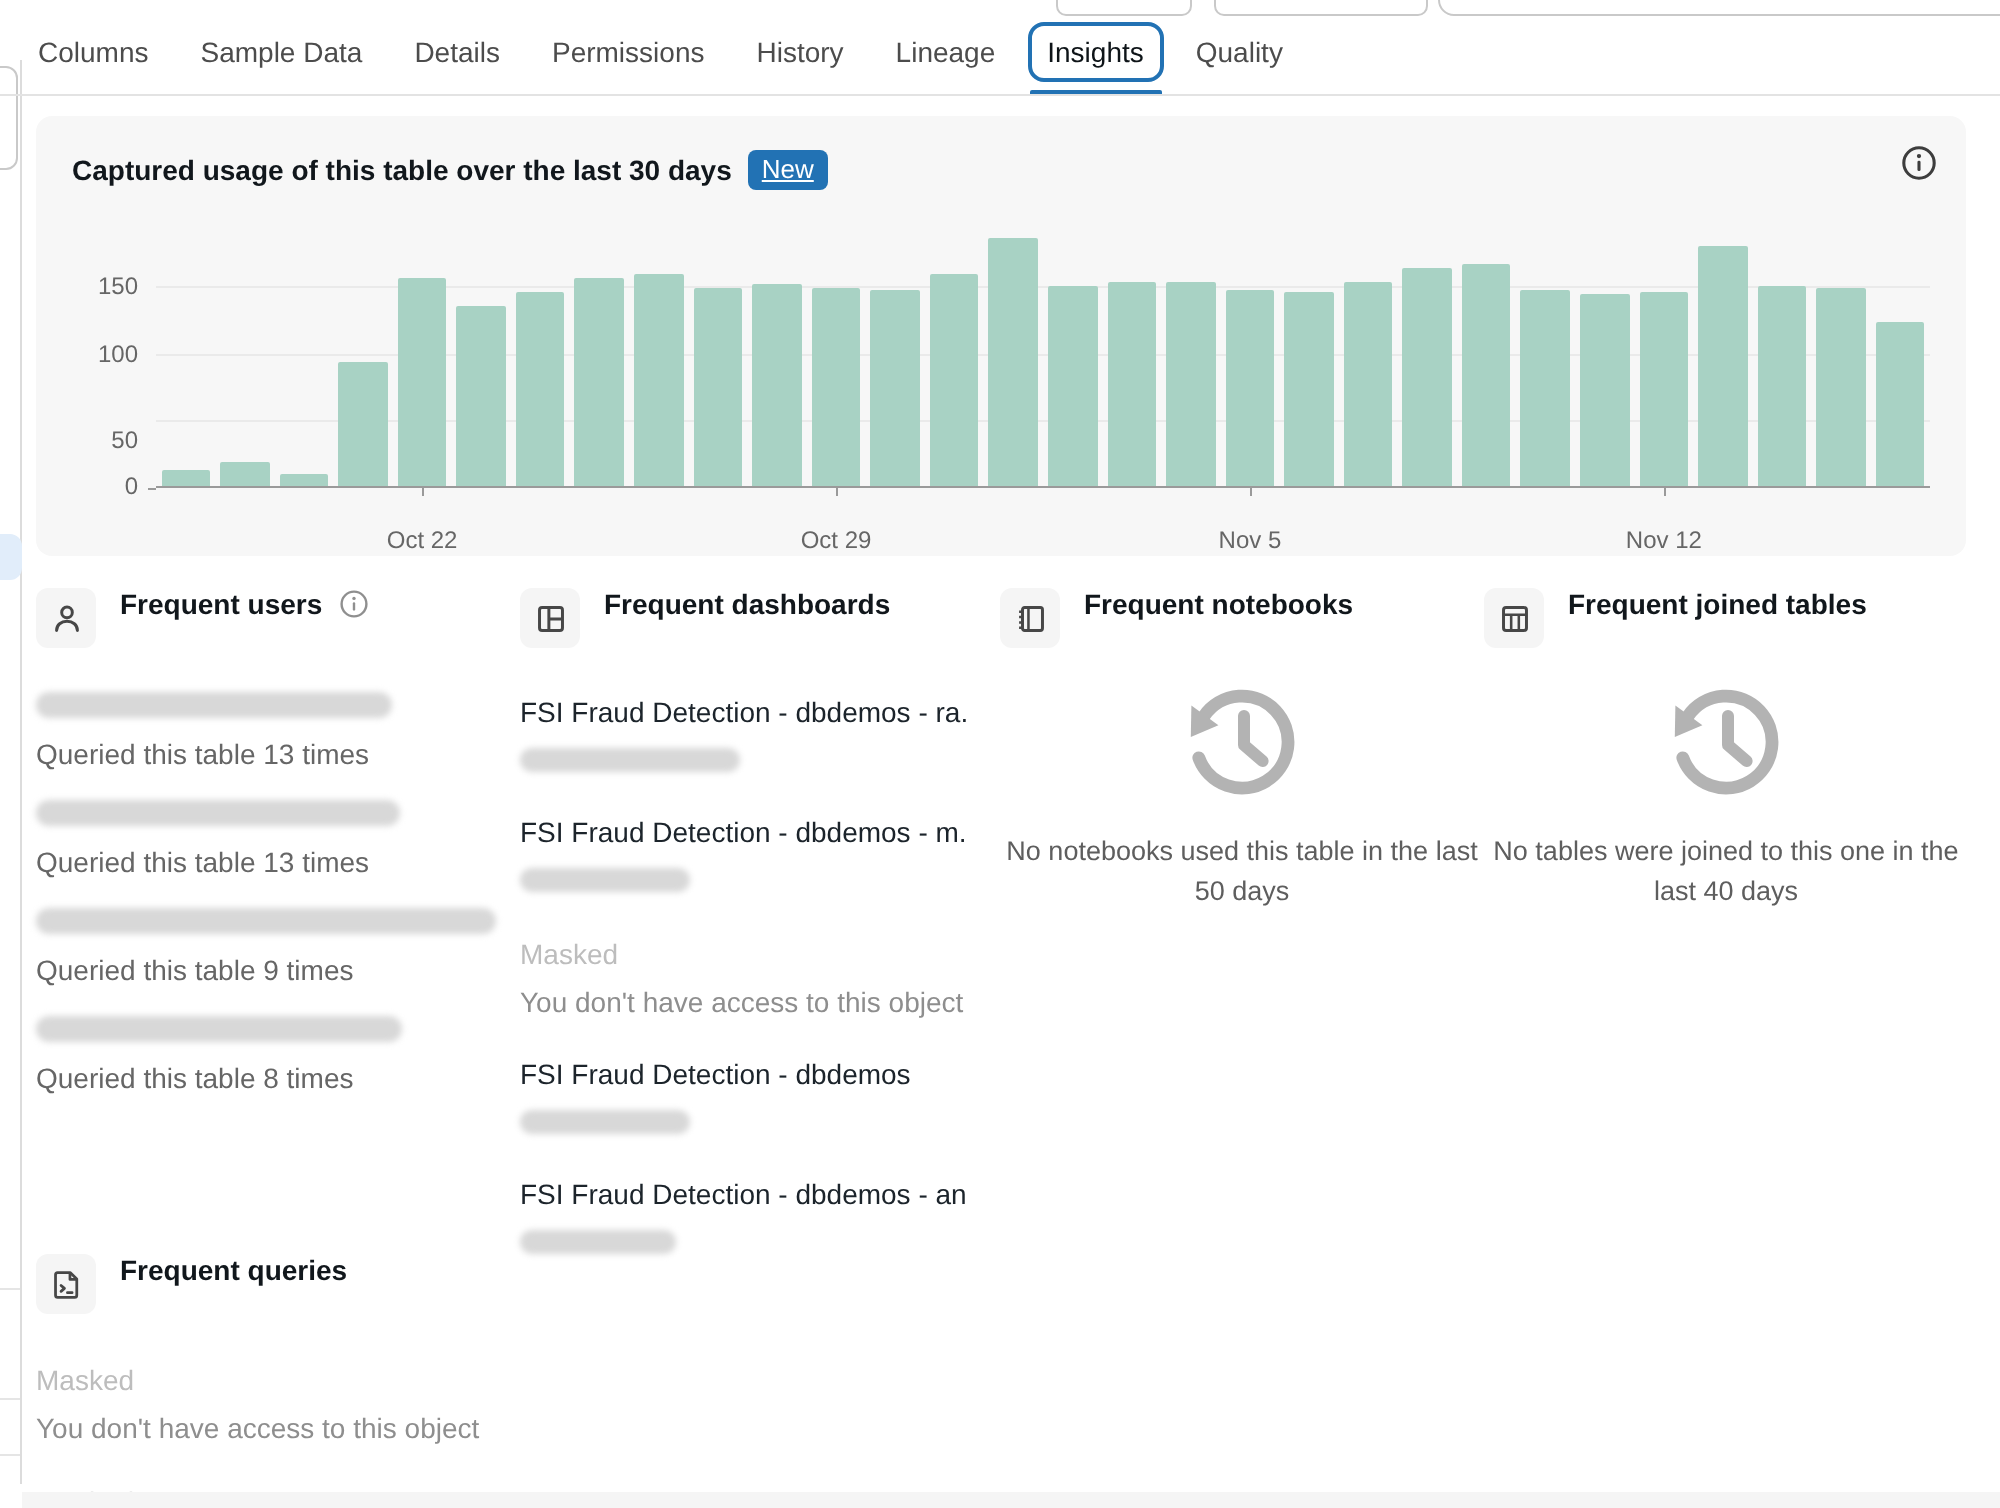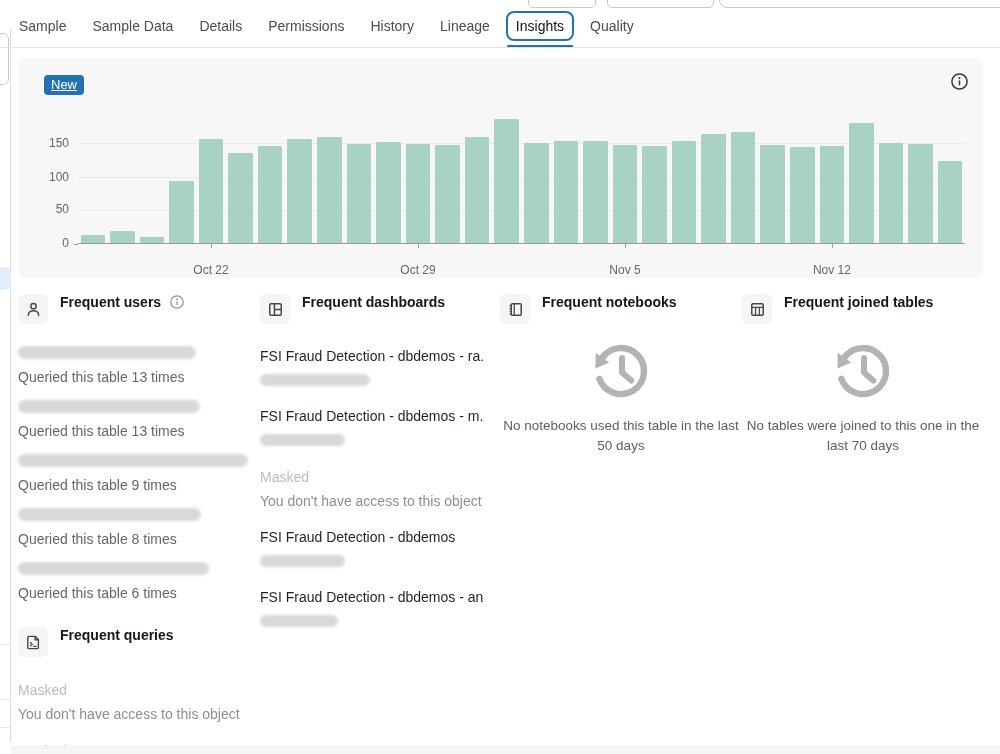--- a/index.html
+++ b/index.html
@@ -99,51 +99,52 @@
 
   <div class="left-rail">
     <div class="rail-cap"></div>
     <div class="rail-selected"></div>
     <div class="rail-sep" style="top:614px"></div>
     <div class="rail-sep" style="top:669px"></div>
     <div class="rail-sep" style="top:697px"></div>
   </div>
 
   <nav class="tab-bar">
-      <button class="tab">Sample</button>
+      <button class="tab">Columns</button>
       <button class="tab">Sample Data</button>
       <button class="tab">Details</button>
       <button class="tab">Permissions</button>
       <button class="tab">History</button>
       <button class="tab">Lineage</button>
       <button class="tab active">Insights</button>
       <button class="tab">Quality</button>
     </nav>
   <div class="tabs-divider"></div>
 
   <section class="usage-card">
     <div class="card-header">
+      <span class="card-title">Captured usage of this table over the last 30 days</span>
       <span class="new-badge">New</span>
     </div>
     <span class="card-info">
       <svg width="19" height="19" viewBox="0 0 16 16" fill="none">
         <circle cx="8" cy="8" r="6.4" stroke="#3d3d3d" stroke-width="1.3"></circle>
         <circle cx="8" cy="5.1" r="0.9" fill="#3d3d3d"></circle>
         <rect x="7.35" y="7" width="1.3" height="4.4" rx="0.6" fill="#3d3d3d"></rect>
       </svg>
     </span>
     <div class="chart-wrap">
       <div class="gridlines">
           <div class="gridline" style="bottom: 33.25px;"></div>
           <div class="gridline" style="bottom: 66.5px;"></div>
           <div class="gridline" style="bottom: 99.75px;"></div>
         </div>
       <div class="ylabels">
           <div class="ytick" style="bottom: -6px;">0</div>
-          <div class="ytick" style="bottom: 28px; margin-top: 32px;">50</div>
+          <div class="ytick" style="bottom: 17px; margin-top: 32px;">50</div>
           <div class="ytick" style="bottom: 60.5px;">100</div>
           <div class="ytick" style="bottom: 93.75px;">150</div>
         </div>
       <div class="zero-tick"></div>
       <div class="bars">
           <div class="bar" style="height: 7.98px;"></div>
           <div class="bar" style="height: 11.97px;"></div>
           <div class="bar" style="height: 5.985px;"></div>
           <div class="bar" style="height: 62.51px;"></div>
           <div class="bar" style="height: 103.74px;"></div>
@@ -215,24 +216,20 @@
             <div class="user-caption">Queried this table 13 times</div>
           </div>
           <div class="user-item">
             <div class="masked-bar" style="width: 230px;"></div>
             <div class="user-caption">Queried this table 9 times</div>
           </div>
           <div class="user-item">
             <div class="masked-bar" style="width: 183px;"></div>
             <div class="user-caption">Queried this table 8 times</div>
           </div>
-          <div class="user-item">
-            <div class="masked-bar" style="width: 191px;"></div>
-            <div class="user-caption">Queried this table 6 times</div>
-          </div>
         </div>
     </div>
 
     <div class="col">
       <div class="sec-header">
         <span class="icon-box">
           <svg width="17" height="17" viewBox="0 0 16 16" fill="none" stroke="#474747" stroke-width="1.4">
             <rect x="2.6" y="2.6" width="10.8" height="10.8" rx="1.2"></rect>
             <path d="M7 2.6v10.8M7 8h6.4"></path>
           </svg>
@@ -293,21 +290,21 @@
           </svg>
         </span>
         <span class="sec-title">Frequent joined tables</span>
       </div>
       <div class="empty-state">
         <svg width="64" height="64" viewBox="0 0 64 64">
           <path d="M10.4 40.9 A23 23 0 1 0 13.2 19.8" fill="none" stroke="#b3b3b3" stroke-width="6.4" stroke-linecap="round"></path>
           <polygon points="6.4,30.5 20.2,24.6 6.7,14.8" fill="#b3b3b3"></polygon>
           <path d="M33 20v14.5l9.3 8" fill="none" stroke="#b3b3b3" stroke-width="6" stroke-linecap="round" stroke-linejoin="round"></path>
         </svg>
-        <div class="empty-text">No tables were joined to this one in the last 70 days</div>
+        <div class="empty-text">No tables were joined to this one in the last 40 days</div>
       </div>
     </div>
   </div>
 
   <section class="queries-sec">
     <div class="sec-header">
       <span class="icon-box">
         <svg width="17" height="17" viewBox="0 0 16 16" fill="none" stroke="#474747" stroke-width="1.3">
           <path d="M3.6 2.2h6l3 3v7.6a1 1 0 0 1-1 1H3.6a1 1 0 0 1-1-1V3.2a1 1 0 0 1 1-1z" stroke-linejoin="round"></path>
           <path d="M9.4 2.4v3h3.1" stroke-linejoin="round"></path>

